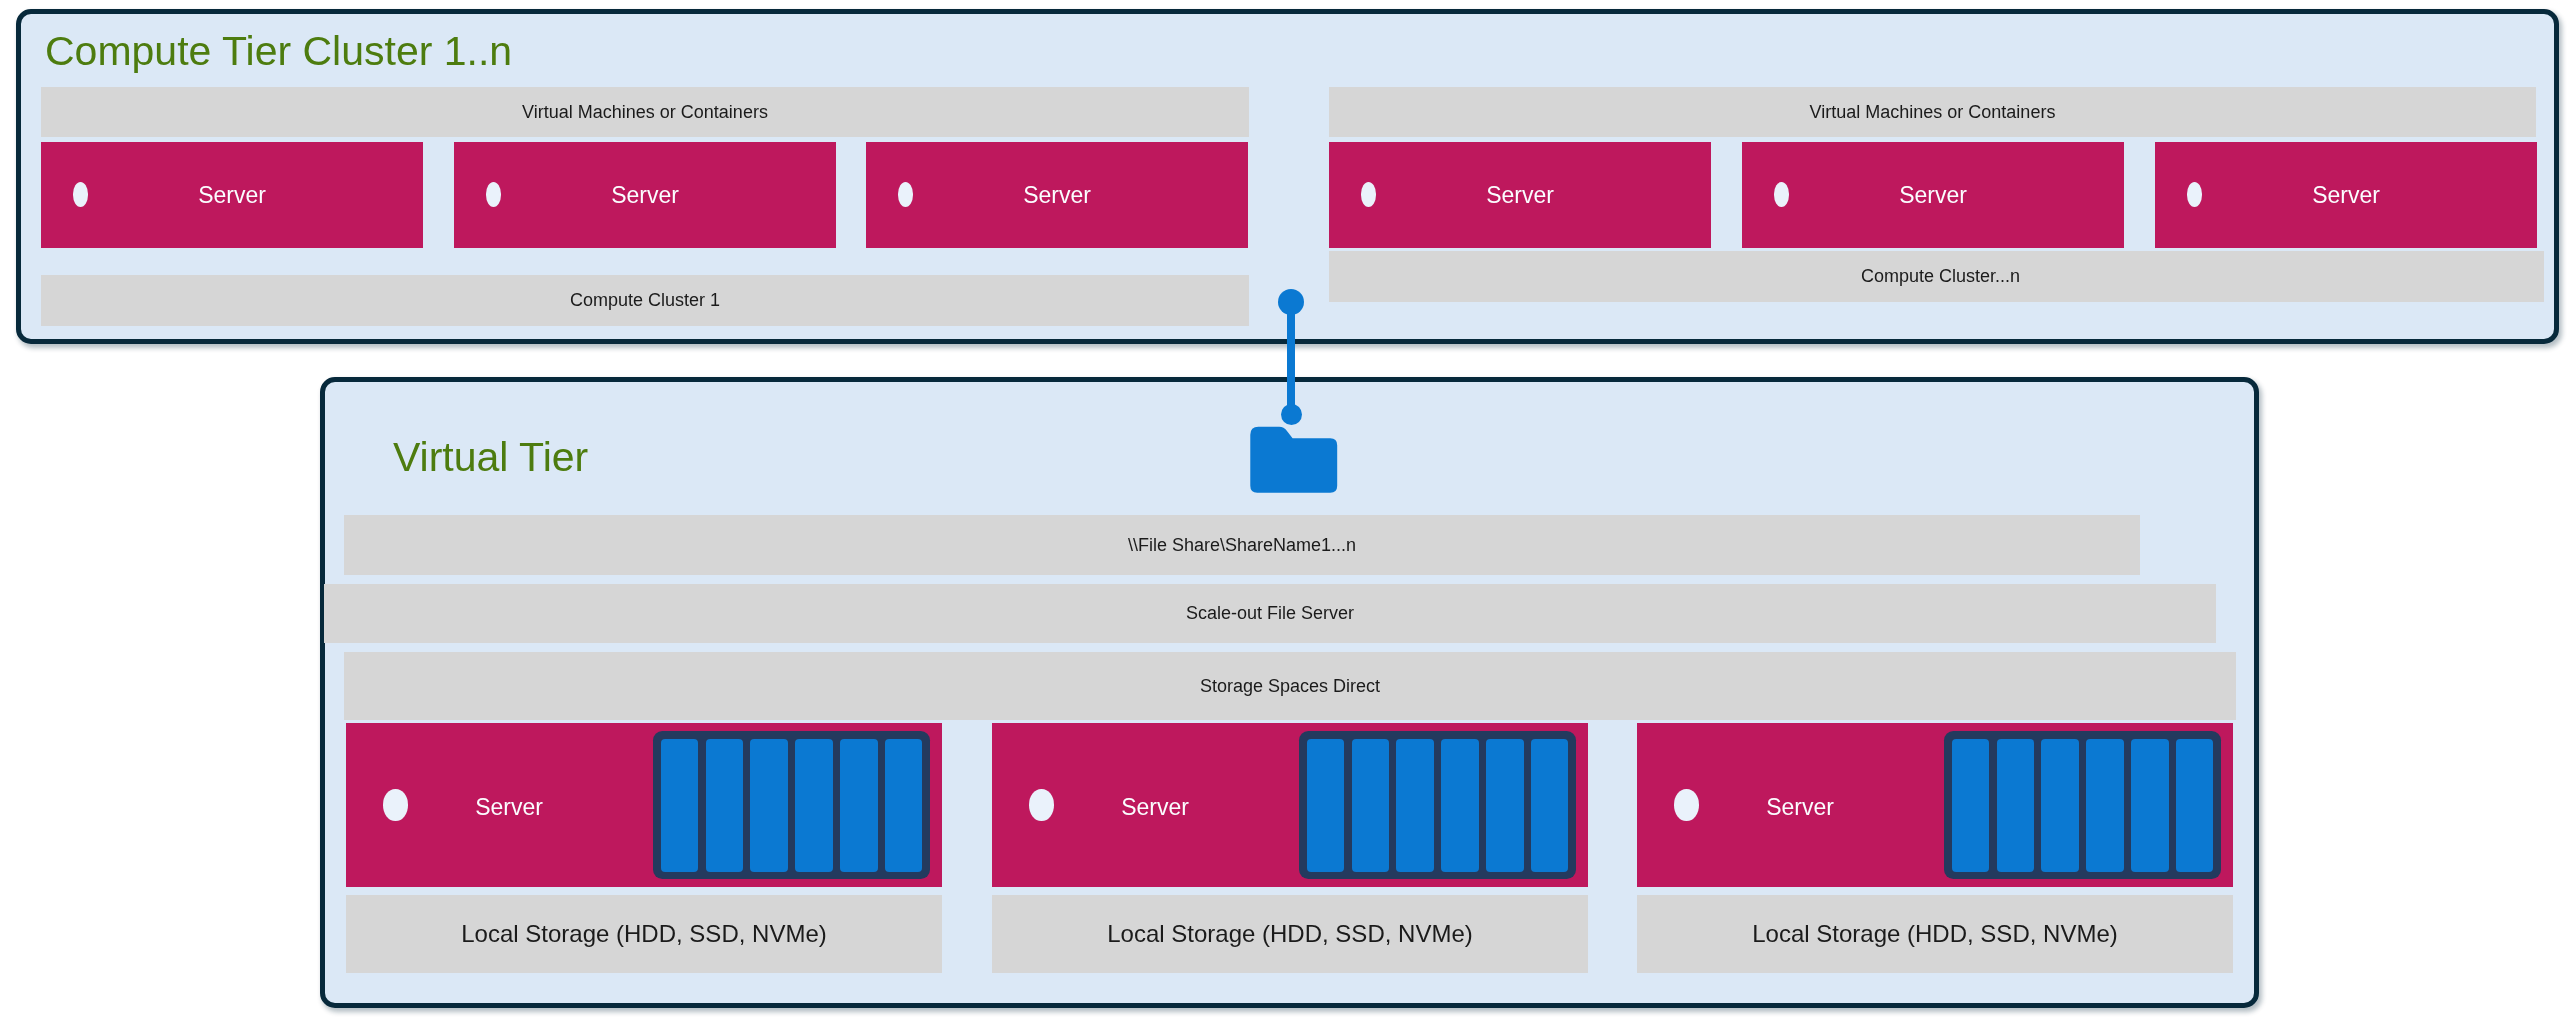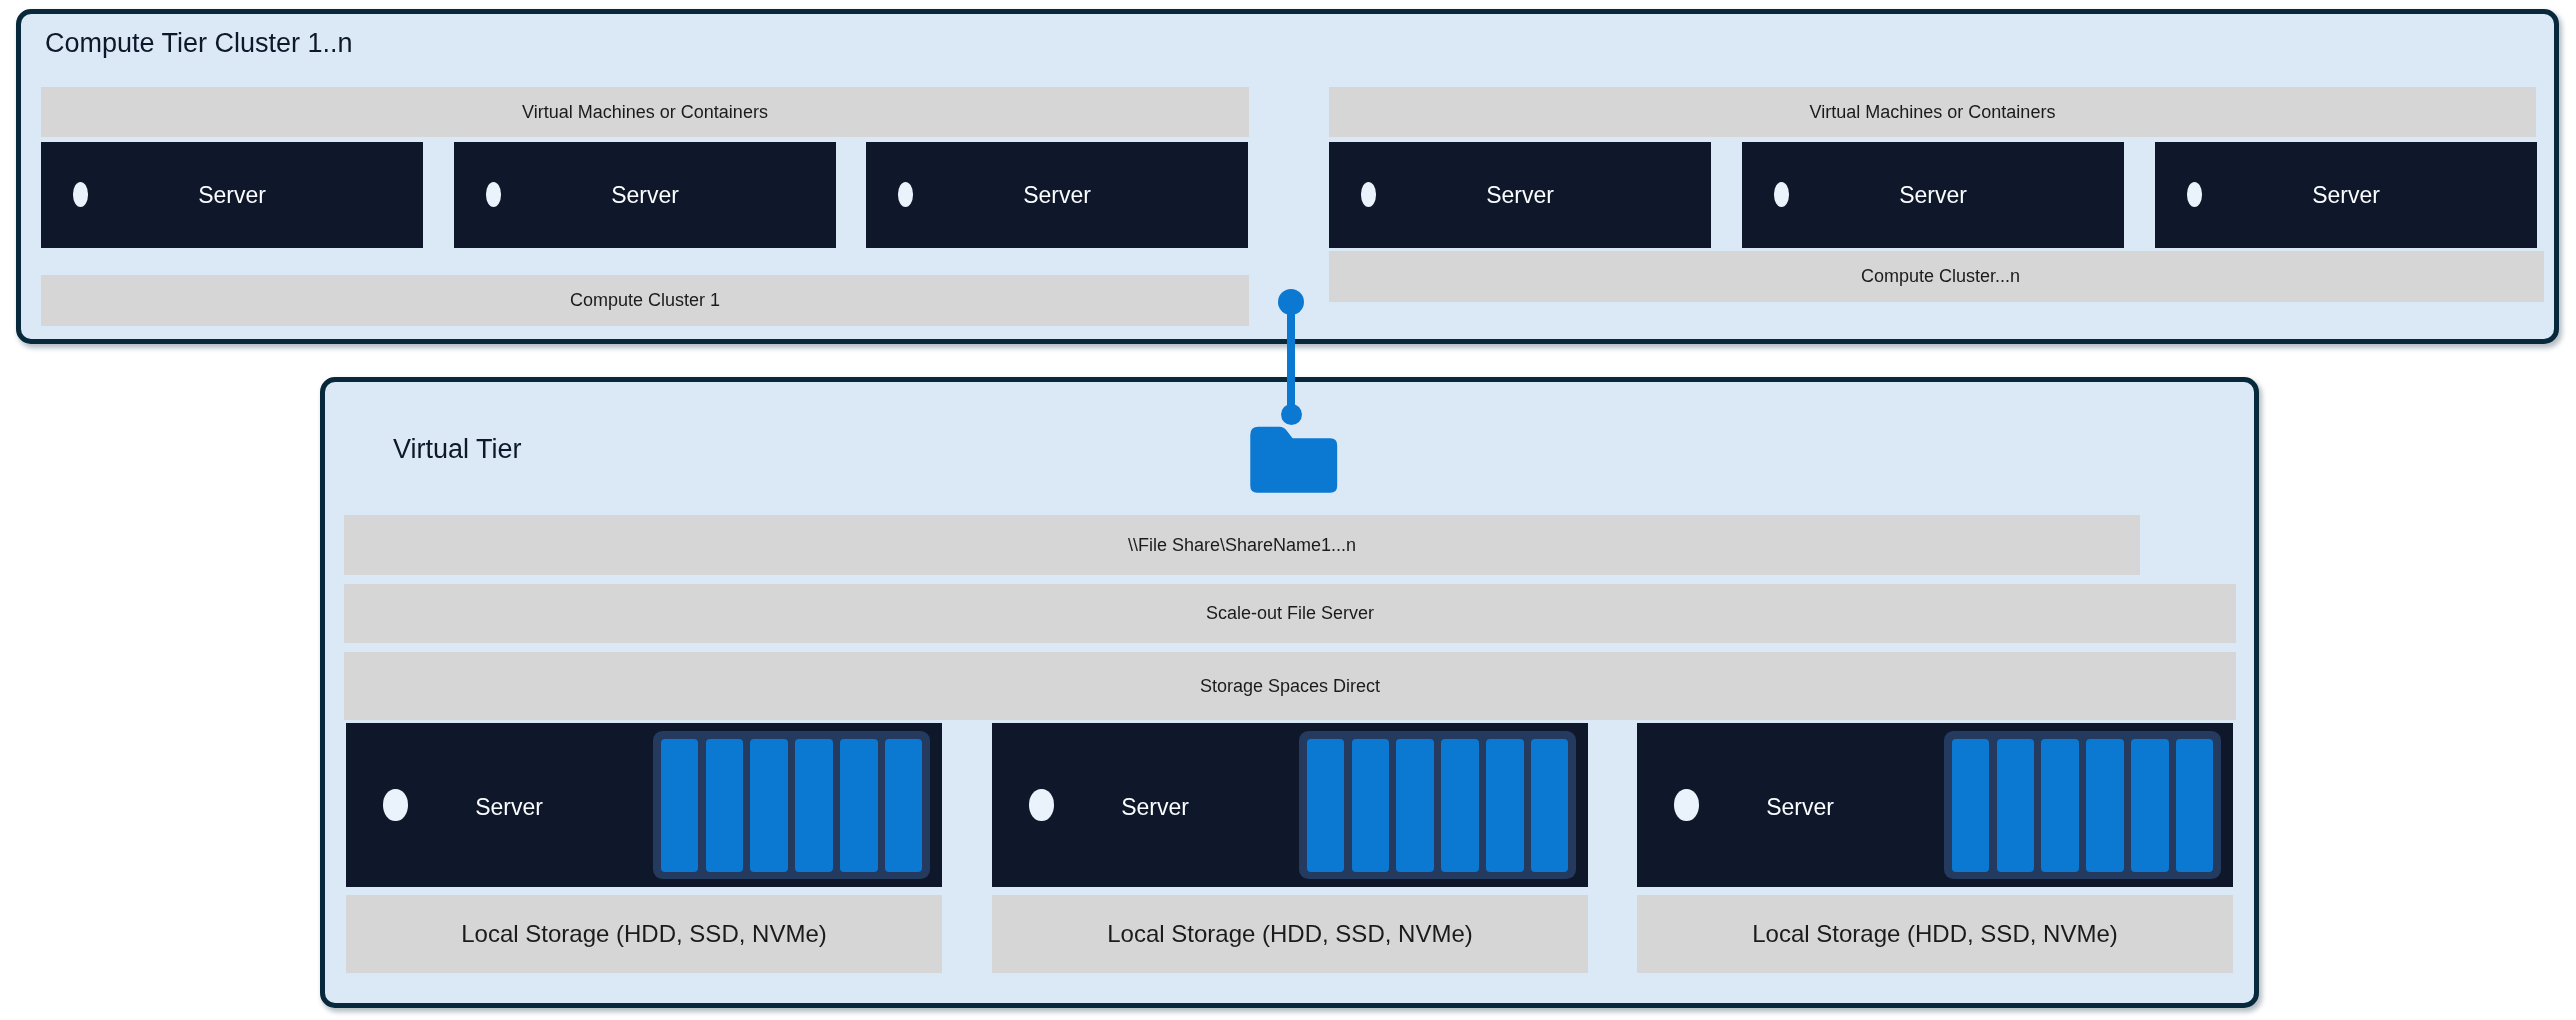--- a/index.html
+++ b/index.html
@@ -14,37 +14,37 @@
     position:absolute;
     background:#DBE8F6;
     border:5.2px solid #07293B;
     border-radius:15px;
     box-shadow:2.9px 3.5px 5.8px rgba(7,41,59,0.30);
     box-sizing:border-box;
     z-index:1;
   }
   .tier-title{
     position:absolute;
-    font-size:27px;
+    font-size:41px;
     line-height:1.15;
-    color:#0f172a;
+    color:#4d7c0f;
     white-space:nowrap;
     z-index:2;
   }
   .bar{
     position:absolute;
     background:#D6D6D6;
     display:flex;align-items:center;justify-content:center;
     font-size:18px;color:#1b1b1b;
     white-space:nowrap;
     z-index:2;
   }
   .server-box{
     position:absolute;
-    background:#0f172a;
+    background:#be185d;
     z-index:2;
   }
   .led{
     position:absolute;
     background:#EAF2FB;
     border-radius:50%;
   }
   .server-label{
     position:absolute;
     color:#FBFDFF;
@@ -140,21 +140,21 @@
 
 <div class="tier-title" style="left:393px;top:434px;">Virtual Tier</div>
 
 <svg class="folder" style="left:1244px;top:422px;" width="96" height="73" viewBox="0 0 82 63">
   <path fill="#0B79D2" d="M5 11 Q5 4 12 4 H30 Q34 4 36.5 7.5 L41.5 14 H74 Q80 14 80 20 V55 Q80 61 74 61 H11 Q5 61 5 55 Z"></path>
 </svg>
 
 <div class="bar" style="left:344px;top:515px;width:1796px;height:60px;">
   <span>\\File Share\ShareName1...n</span>
 </div>
-<div class="bar" style="left:344px;top:584px;width:1892px;height:59px;">
+<div class="bar" style="left:324px;top:584px;width:1892px;height:59px;">
   <span>Scale-out File Server</span>
 </div>
 <div class="bar" style="left:344px;top:652px;width:1892px;height:68px;">
   <span>Storage Spaces Direct</span>
 </div>
 
 <div class="server-box" style="left:346px;top:723px;width:596px;height:164px;">
   <span class="led" style="left:37px;top:66px;width:24.5px;height:31.5px;"></span>
   <span class="server-label" style="left:0;width:326px;top:71px;">Server</span>
   <div class="disk-array" style="left:307px;top:8.2px;width:277px;height:148px;">

